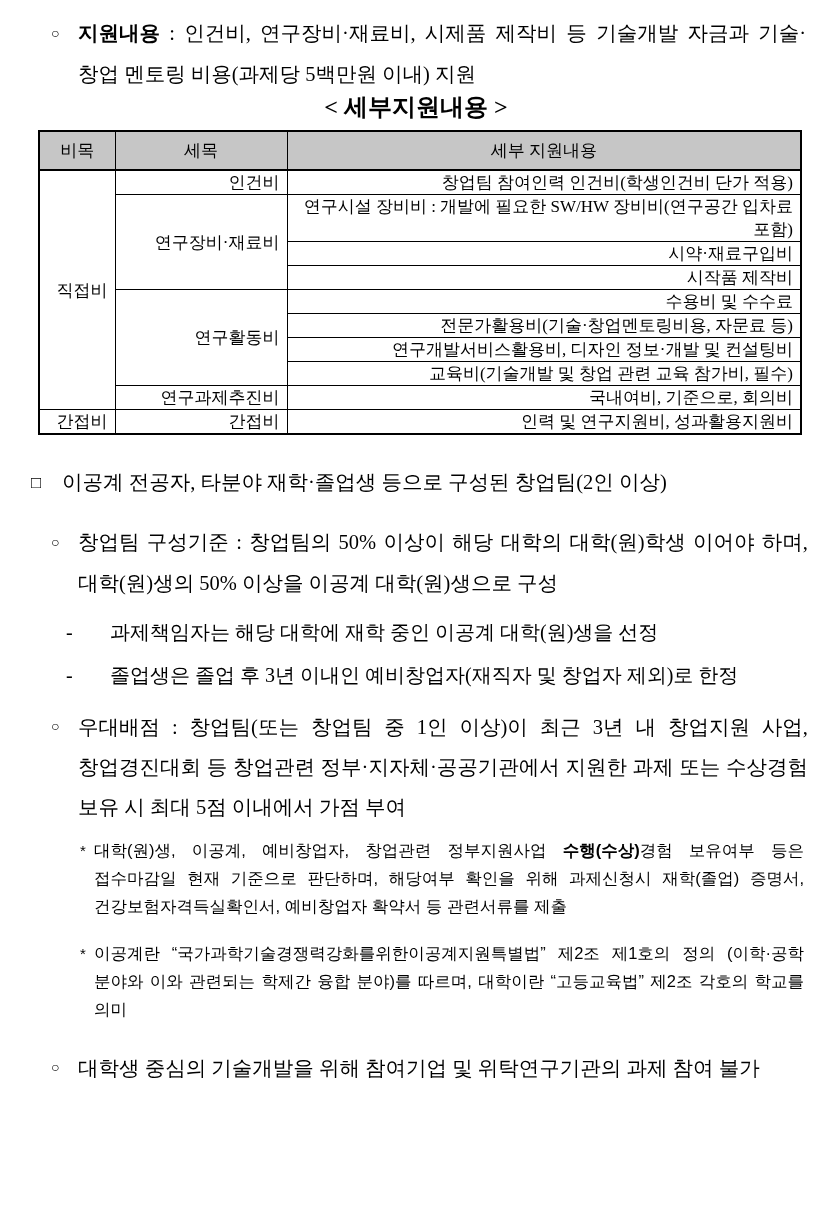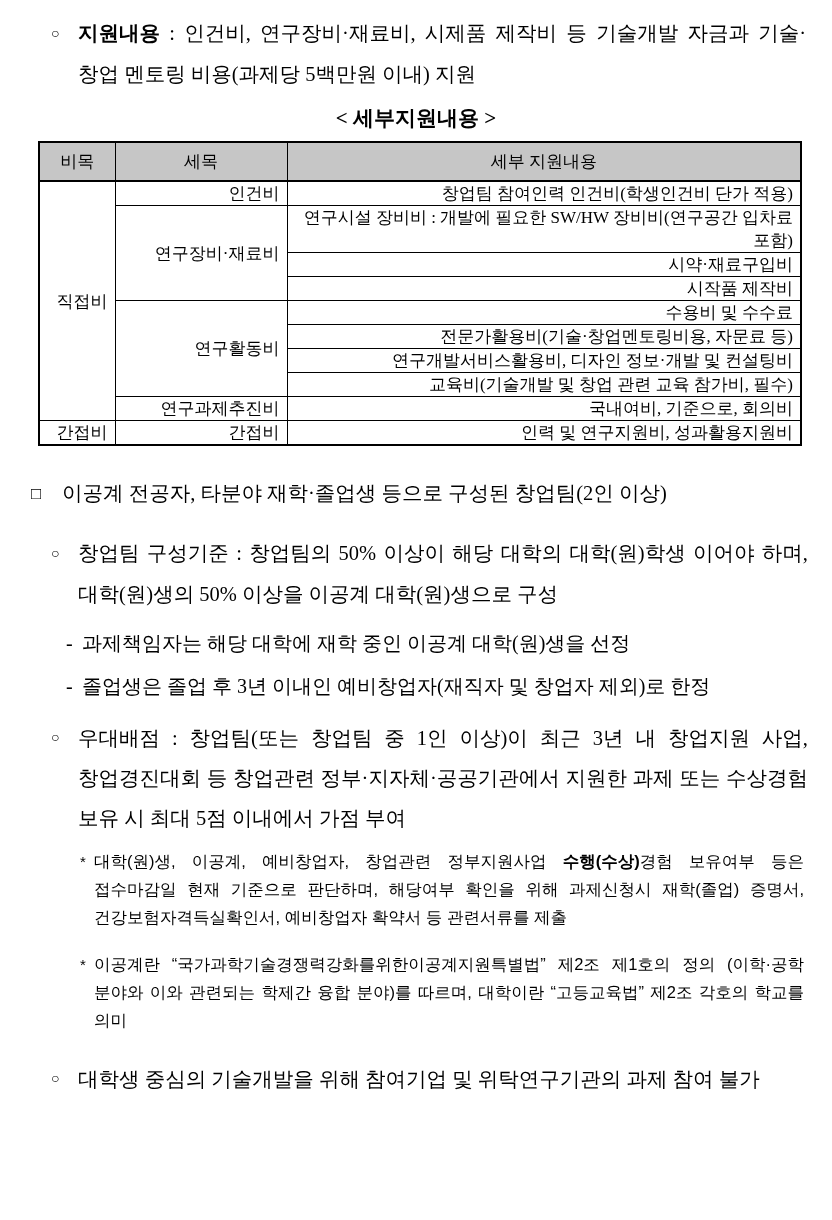--- a/index.html
+++ b/index.html
@@ -22,21 +22,21 @@
   .para{display:flex;align-items:flex-start;}
   .ptext{flex:1;text-align:justify;word-break:keep-all;}
   .bullet{flex:0 0 30px;}
   .bullet.circle{font-size:14px;padding-left:3px;}
   .bullet.square{flex:0 0 32px;font-size:17px;padding-left:1px;}
 
   .lead-para{margin:13px 26px 0 48px;font-size:20.5px;line-height:41px;}
   .lead-para .bullet{line-height:41px;}
   .lead-label{font-weight:bold;}
 
-  .caption{margin-top:11px;text-align:center;font-weight:bold;font-size:21px;line-height:24px;}
+  .caption{margin-top:0;text-align:center;font-weight:bold;font-size:24px;line-height:24px;}
 
   table.support{
     margin:11px 0 0 38px;
     width:762px;
     border-collapse:collapse;
     font-size:17px;
     border:2px solid var(--border);
     table-layout:fixed;
   }
   table.support th,table.support td{
@@ -68,21 +68,21 @@
   .circ-para{margin-right:24px;margin-left:48px;font-size:20.5px;line-height:41px;}
   .circ-para .bullet{line-height:41px;}
   .team-para{margin-top:25px;}
   .bonus-para{margin-top:17px;line-height:40px;}
   .bonus-para .bullet{line-height:40px;}
   .last-para{margin-top:25px;line-height:40px;}
   .last-para .bullet{line-height:40px;}
 
   .dash-para{display:flex;margin:13px 24px 0 66px;font-size:20px;line-height:30px;}
   .dash-bullet{flex:0 0 16px;}
-  .dash-text{flex:1;word-break:keep-all;}
+  .dash-text{flex:1;word-break:keep-all;margin-left:28px;}
 
   .note{
     display:flex;
     margin:9px 28px 0 72px;
     font-family:"Liberation Sans","DejaVu Sans",sans-serif;
     font-size:16.5px;line-height:28px;
   }
   .note-2{margin-top:19px;}
   .note-bullet{flex:0 0 22px;text-align:center;font-size:15px;padding-top:1px;}
   .ntext{flex:1;text-align:justify;word-break:keep-all;}

